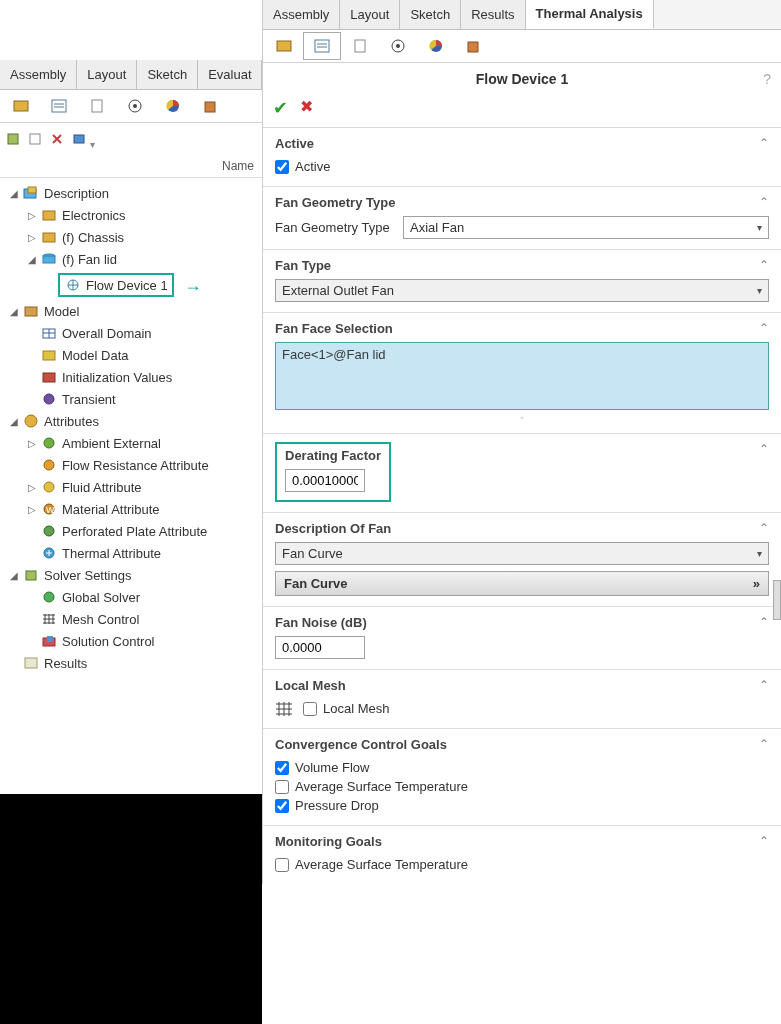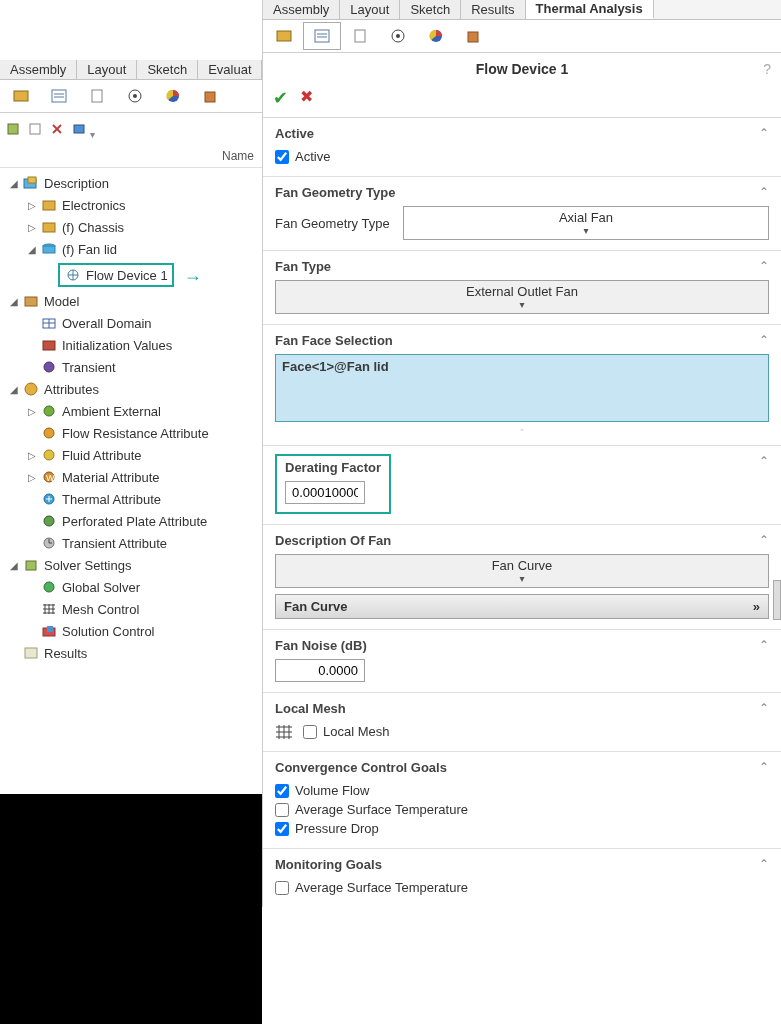--- a/index.html
+++ b/index.html
@@ -16,21 +16,21 @@
     .left-panel {
       position: absolute;
       left: 0; top: 0;
       width: 262px;
       background: #fff;
     }
     .tabrow {
       display: flex;
       border-bottom: 1px solid #c2c2c2;
       background: #f4f4f4;
-      height: 20px;
+      height: 30px;
     }
     .tab {
       padding: 4px 10px;
       border-right: 1px solid #c2c2c2;
       background: #eee;
       cursor: pointer;
       display: flex;
       align-items: center;
     }
     .tab.truncated { overflow: hidden; }
@@ -130,53 +130,50 @@
     .dropdown, .textinput {
       width: 100%;
       padding: 3px 6px;
       border: 1px solid #a0a0a0;
       background: #f0f0f0;
       font-size: 13px;
       display: flex;
       justify-content: space-between;
       align-items: center;
       cursor: pointer;
-      flex-direction: column;
     }
     .dropdown .dd-arrow { color: #555; font-size: 10px; }
     .field-row {
       display: flex;
       align-items: center;
       gap: 10px;
       margin-top: 4px;
     }
     .field-label { min-width: 118px; }
     .listbox {
       border: 1px solid #4da0b0;
       background: #c7e5f3;
       padding: 4px 6px;
       height: 68px;
       font-size: 13px;
       color: #3a3a3a;
       margin-top: 4px;
-      font-weight: bold;
     }
     .derating-section .section-title,
     .derating-section .textinput {
       display: inline-block;
     }
     .hl-derating {
       border: 2px solid #1aa89a;
       padding: 4px 8px 8px;
       display: inline-block;
     }
     .textinput {
       background: #fff;
       width: 90px;
-      text-align: right;
     }
     .textinput.wide { width: 80px; }
     .btn-row {
       display: flex;
       justify-content: space-between;
       align-items: center;
       border: 1px solid #a0a0a0;
       background: linear-gradient(#f2f2f2,#d8d8d8);
       padding: 4px 8px;
       margin-top: 6px;
@@ -346,20 +343,29 @@
             <line x1="2" y1="7" x2="14" y2="7" stroke="#4060a0"></line>
             <line x1="8" y1="3" x2="8" y2="12" stroke="#4060a0"></line>
           </svg>
         </span>
         <span>Overall Domain</span>
       </div>
     <div class="tnode indent-1">
         <span class="arrow"></span>
         <span class="ticon">
           <svg width="16" height="14">
+            <rect x="2" y="3" width="12" height="9" fill="#e0c040" stroke="#a08020"></rect>
+          </svg>
+        </span>
+        <span>Model Data</span>
+      </div>
+    <div class="tnode indent-1">
+        <span class="arrow"></span>
+        <span class="ticon">
+          <svg width="16" height="14">
             <rect x="2" y="3" width="12" height="9" fill="#c05040" stroke="#803020"></rect>
           </svg>
         </span>
         <span>Initialization Values</span>
       </div>
     <div class="tnode indent-1">
         <span class="arrow"></span>
         <span class="ticon">
           <svg width="16" height="14">
             <circle cx="8" cy="7" r="5" fill="#7050a0" stroke="#503070"></circle>
@@ -410,45 +416,34 @@
             <circle cx="8" cy="7" r="5" fill="#d09030" stroke="#905010"></circle>
             <text x="5" y="11" font-size="9" fill="#fff">W</text>
           </svg>
         </span>
         <span>Material Attribute</span>
       </div>
     <div class="tnode indent-1">
         <span class="arrow"></span>
         <span class="ticon">
           <svg width="16" height="14">
+            <circle cx="8" cy="7" r="5" fill="#60a050" stroke="#306020"></circle>
+          </svg>
+        </span>
+        <span>Perforated Plate Attribute</span>
+      </div>
+    <div class="tnode indent-1">
+        <span class="arrow"></span>
+        <span class="ticon">
+          <svg width="16" height="14">
             <circle cx="8" cy="7" r="5" fill="#40a0d0" stroke="#2070a0"></circle>
             <path d="M5 7 L11 7 M8 4 L8 10" stroke="#fff"></path>
           </svg>
         </span>
         <span>Thermal Attribute</span>
-      </div>
-    <div class="tnode indent-1">
-        <span class="arrow"></span>
-        <span class="ticon">
-          <svg width="16" height="14">
-            <circle cx="8" cy="7" r="5" fill="#60a050" stroke="#306020"></circle>
-          </svg>
-        </span>
-        <span>Perforated Plate Attribute</span>
-      </div>
-    <div class="tnode indent-1">
-        <span class="arrow"></span>
-        <span class="ticon">
-          <svg width="16" height="14">
-            <circle cx="8" cy="7" r="5" fill="#c0c0c0" stroke="#707070"></circle>
-            <line x1="8" y1="7" x2="8" y2="3" stroke="#444"></line>
-            <line x1="8" y1="7" x2="11" y2="7" stroke="#444"></line>
-          </svg>
-        </span>
-        <span>Transient Attribute</span>
       </div>
     <div class="tnode indent-0">
         <span class="arrow">◢</span>
         <span class="ticon">
           <svg width="16" height="14">
             <rect x="3" y="3" width="10" height="9" fill="#a0c060" stroke="#607030"></rect>
           </svg>
         </span>
         <span>Solver Settings</span>
       </div>

